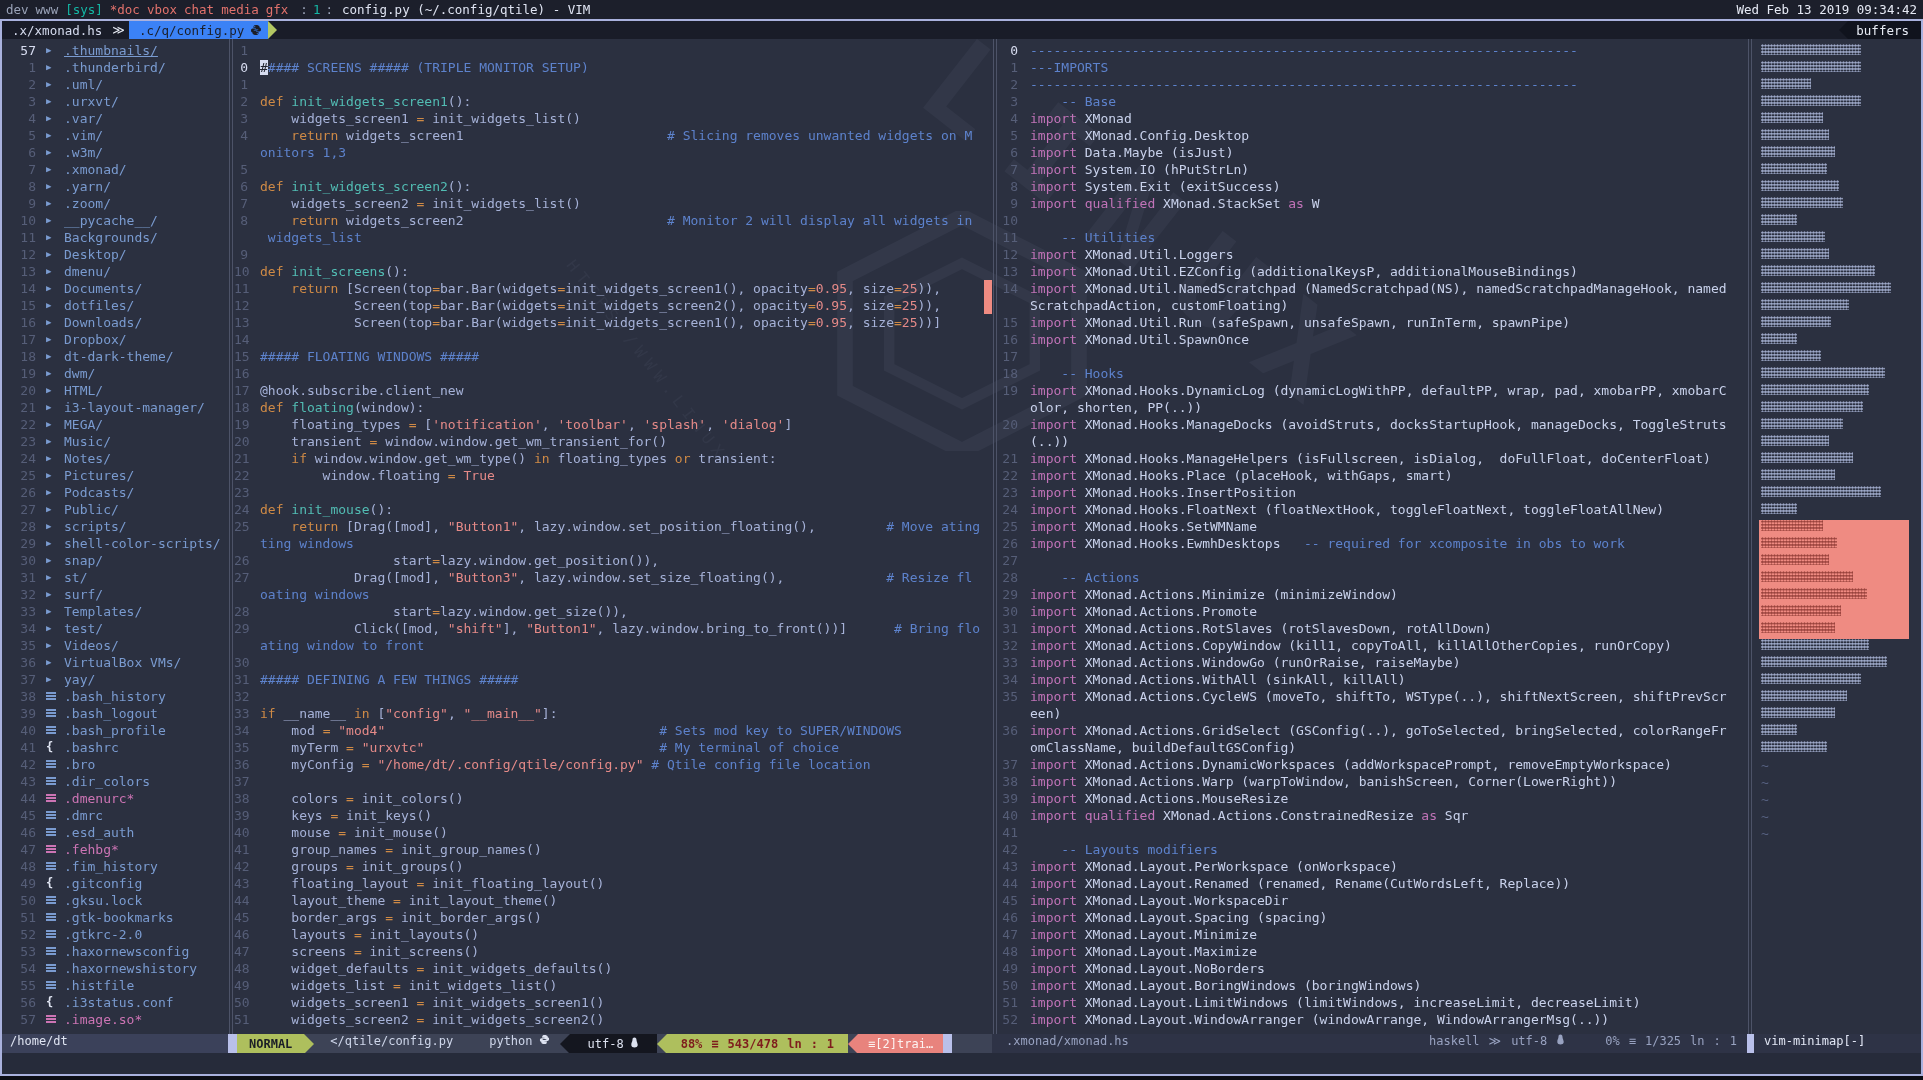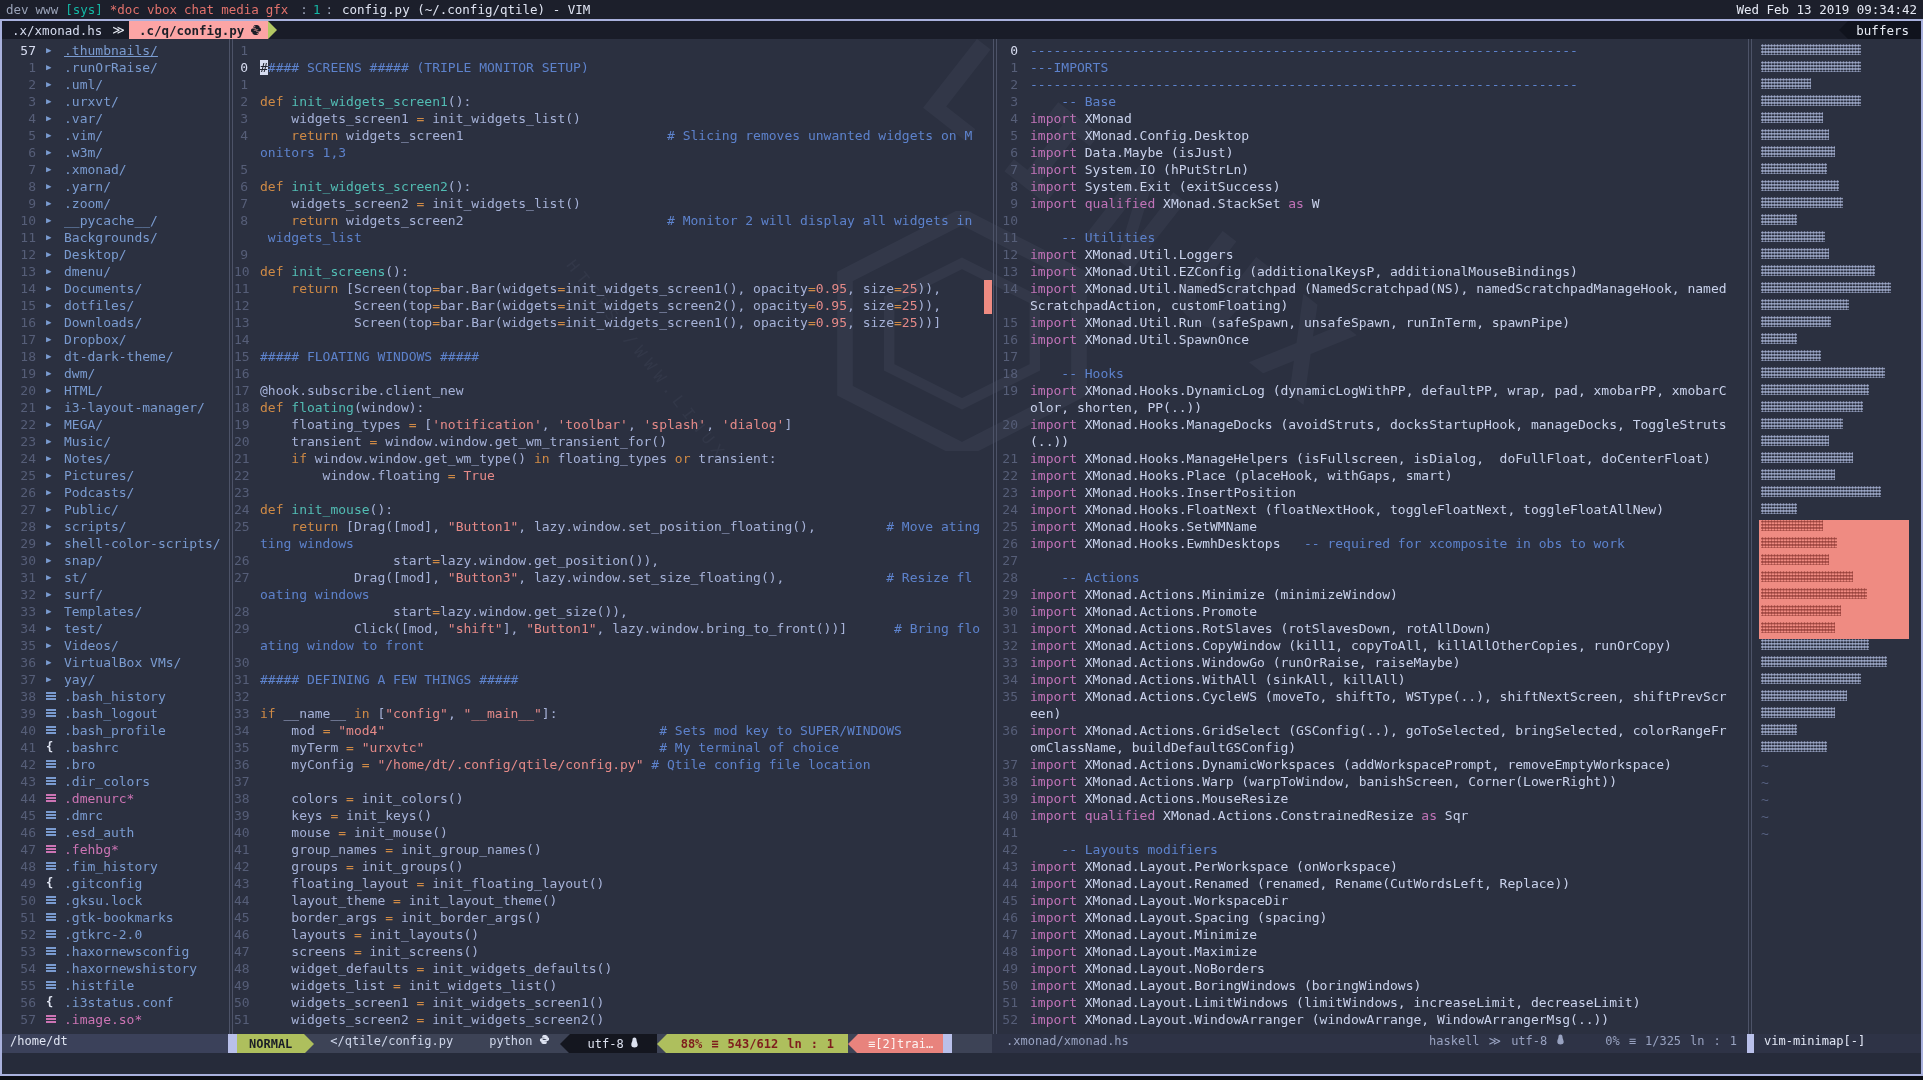--- a/index.html
+++ b/index.html
@@ -21,21 +21,21 @@
 
   
   .wmark { position:absolute; pointer-events:none; color:#aeb8d8; opacity:0.05; z-index:0; }
   #wm1 { left:880px; top:140px; font-size:120px; letter-spacing:34px; transform:rotate(38deg); font-weight:bold; }
   #wm2 { left:520px; top:330px; font-size:16px; letter-spacing:6px; transform:rotate(52deg); }
   #wmhex { position:absolute; left:830px; top:190px; opacity:0.06; pointer-events:none; }
 
   
   #tabline { position:relative; height:18px; background:#191c28; display:flex; align-items:stretch; z-index:2; }
   .tab { display:flex; align-items:center; padding:8px 10px; font-size:12.5px; color:#d5dbee; }
-  .tab.active { background:#fca5a5; color:#1b1e27; font-weight:bold; padding-right:6px; }
+  .tab.active { background:#3b82f6; color:#1b1e27; font-weight:normal; padding-right:6px; }
   .tab-arrow-green { width:0; height:0; border-top:9px solid transparent; border-bottom:9px solid transparent; border-left:9px solid #b3c763; }
   .tab-sep { color:#e8ecf5; font-size:12px; display:flex; align-items:center; padding:0 4px 0 0; }
   .tab .ticon { margin-left:6px; display:flex; align-items:center; }
   #tabline-right { margin-left:auto; display:flex; align-items:stretch; }
   .buf-arrow { width:0; height:0; border-top:9px solid transparent; border-bottom:9px solid transparent; border-right:9px solid #10131d; }
   #buffers-lbl { background:#10131d; color:#e8ecf5; font-size:12.5px; display:flex; align-items:center; padding:0 12px 0 8px; }
 
   
   #content { position:absolute; top:18px; left:0; right:0; bottom:40px; overflow:hidden; z-index:1; }
   .pane { position:absolute; top:0; bottom:0; overflow:hidden; padding-top:3px; }
@@ -150,21 +150,21 @@
     <div class="tab-arrow-green"></div>
     <div id="tabline-right">
       <div class="buf-arrow"></div>
       <div id="buffers-lbl">buffers</div>
     </div>
   </div>
 
   <div id="content">
     <div class="pane" id="pane-tree">
         <div class="trow cursor"><span class="lnum cl">57</span><span class="ticon-wrap"><span class="dir-arrow">▶</span></span><span class="tname">.thumbnails/</span></div>
-        <div class="trow"><span class="lnum">1</span><span class="ticon-wrap"><span class="dir-arrow">▶</span></span><span class="tname">.runOrRaise/</span></div>
+        <div class="trow"><span class="lnum">1</span><span class="ticon-wrap"><span class="dir-arrow">▶</span></span><span class="tname">.thunderbird/</span></div>
         <div class="trow"><span class="lnum">2</span><span class="ticon-wrap"><span class="dir-arrow">▶</span></span><span class="tname">.uml/</span></div>
         <div class="trow"><span class="lnum">3</span><span class="ticon-wrap"><span class="dir-arrow">▶</span></span><span class="tname">.urxvt/</span></div>
         <div class="trow"><span class="lnum">4</span><span class="ticon-wrap"><span class="dir-arrow">▶</span></span><span class="tname">.var/</span></div>
         <div class="trow"><span class="lnum">5</span><span class="ticon-wrap"><span class="dir-arrow">▶</span></span><span class="tname">.vim/</span></div>
         <div class="trow"><span class="lnum">6</span><span class="ticon-wrap"><span class="dir-arrow">▶</span></span><span class="tname">.w3m/</span></div>
         <div class="trow"><span class="lnum">7</span><span class="ticon-wrap"><span class="dir-arrow">▶</span></span><span class="tname">.xmonad/</span></div>
         <div class="trow"><span class="lnum">8</span><span class="ticon-wrap"><span class="dir-arrow">▶</span></span><span class="tname">.yarn/</span></div>
         <div class="trow"><span class="lnum">9</span><span class="ticon-wrap"><span class="dir-arrow">▶</span></span><span class="tname">.zoom/</span></div>
         <div class="trow"><span class="lnum">10</span><span class="ticon-wrap"><span class="dir-arrow">▶</span></span><span class="tname">__pycache__/</span></div>
         <div class="trow"><span class="lnum">11</span><span class="ticon-wrap"><span class="dir-arrow">▶</span></span><span class="tname">Backgrounds/</span></div>
@@ -428,21 +428,21 @@
         <span>
           <svg width="9" height="11" viewBox="0 0 20 24">
               <path d="M10 1C7 1 5.5 3 5.5 6c0 2-.5 3.5-1.5 5.5S2.5 16 3 18.5C3.5 21 6 23 10 23s6.5-2 7-4.5c.5-2.5-.5-4-1-6s-1.5-3.5-1.5-5.5C14.5 3 13 1 10 1z" fill="#dde2f0"></path>
             </svg>
         </span>
       </div>
       <div class="arr-l-green"></div>
       <div class="seg-green">
         <span>88%</span>
         <span>≡</span>
-        <span>543/612</span>
+        <span>543/478</span>
         <span>ln</span>
         <span>:</span>
         <span>1</span>
       </div>
       <div class="arr-l-red"></div>
       <div class="seg-red">≡[2]trai…</div>
       <div class="lavblock"></div>
     </div>
     <div class="st" id="st-right">
       <span style="padding-left:14px">.xmonad/xmonad.hs</span>

